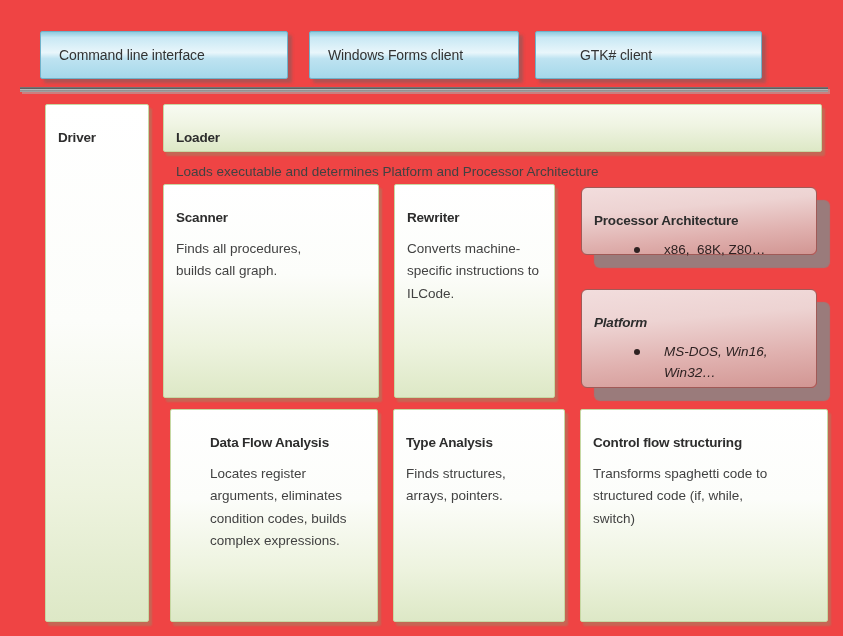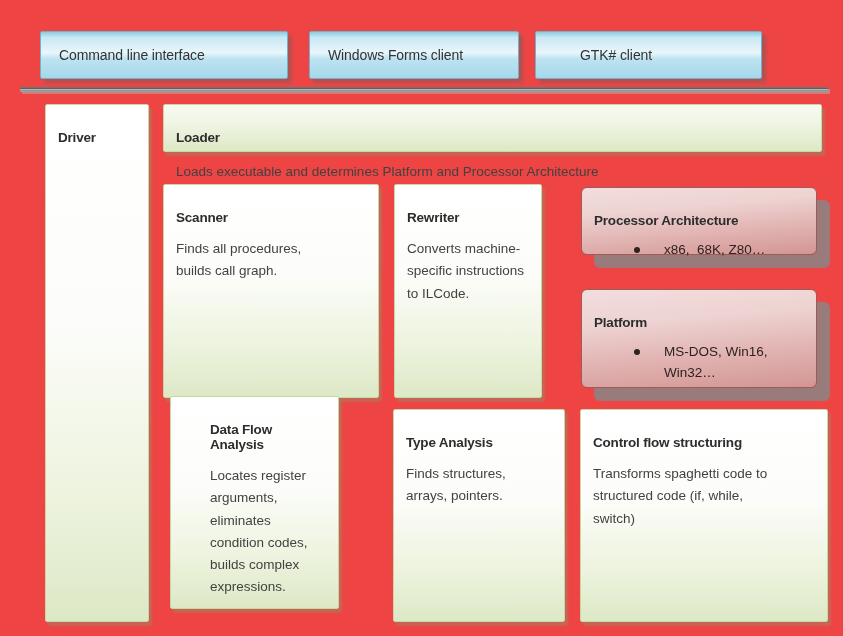--- a/index.html
+++ b/index.html
@@ -52,42 +52,42 @@
   .module p {
     font-size:13.5px; line-height:1.65; margin-top:13px; color:#424242;
   }
 
   #box-driver   { left:45px;  top:104px; width:104px; height:518px; }
   #box-loader   { left:163px; top:104px; width:659px; height:48px;
                   background:linear-gradient(180deg,#f8fbf2 0%, #eff4e2 45%, #dde8c6 100%); }
   #box-loader p { margin-top:16px; }
   #box-scanner  { left:163px; top:184px; width:216px; height:214px; }
   #box-scanner p  { max-width:150px; }
-  #box-rewriter { left:394px; top:184px; width:148px; height:214px; }
+  #box-rewriter { left:394px; top:184px; width:161px; height:214px; }
   #box-rewriter p { max-width:140px; }
-  #box-dfa      { left:170px; top:396px; width:169px; height:213px;padding-left:39px; }
+  #box-dfa      { left:170px; top:409px; width:208px; height:213px;padding-left:39px; }
   #box-dfa p      { max-width:152px; }
   #box-type     { left:393px; top:409px; width:172px; height:213px; }
   #box-type p     { max-width:130px; }
   #box-cfs      { left:580px; top:409px; width:248px; height:213px; }
   #box-cfs p      { max-width:188px; }
 
   
   .plugin {
     position:absolute; left:581px; width:236px;
     border:1px solid var(--plugin-border,#a05a57);
     border-radius:6px;
     background:linear-gradient(175deg,
       #f2dddd 0%, #edd3d2 32%, #e0b1af 68%,
       var(--plugin-fill-bottom,#d29693) 100%);
     box-shadow:13px 13px 1px var(--plugin-shadow,rgba(144,108,108,0.8));
     padding:9px 12px; color:#2e2222;
   }
   #box-procarch { top:187px; height:68px; }
-  #box-platform { top:289px; height:99px; }
+  #box-platform { top:289px; height:99px;font-style:italic; }
 
   .bullet { display:flex; margin-top:12px; padding-left:40px; }
   .bullet .dot {
     width:6px; height:6px; border-radius:50%;
     background:#2e2222; margin-top:7px; flex:0 0 6px;
   }
   .bullet .txt {
     margin-left:24px; font-size:13.5px; line-height:1.55;
     color:#2e2222; white-space:pre-wrap;
   }

